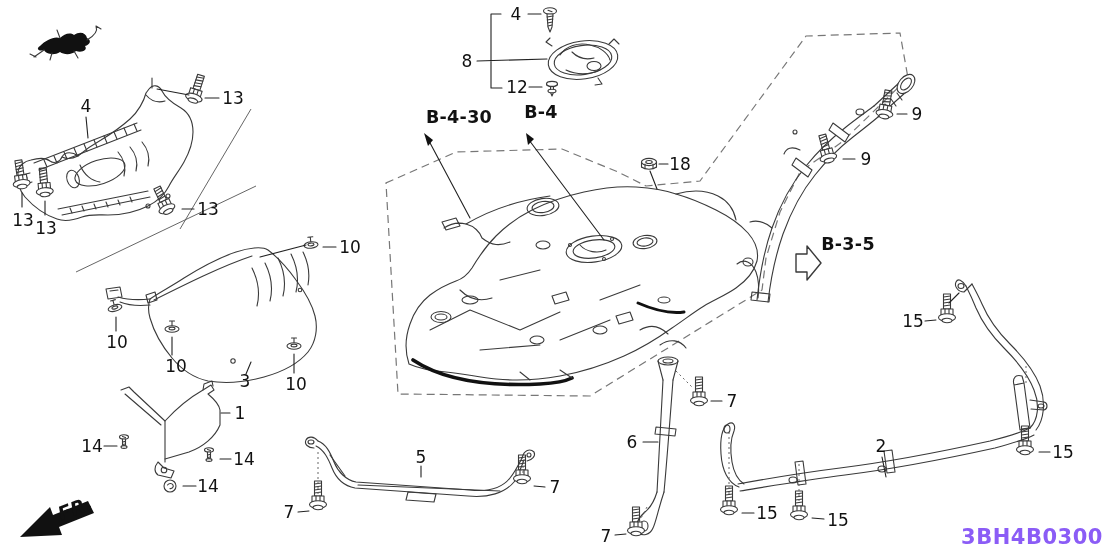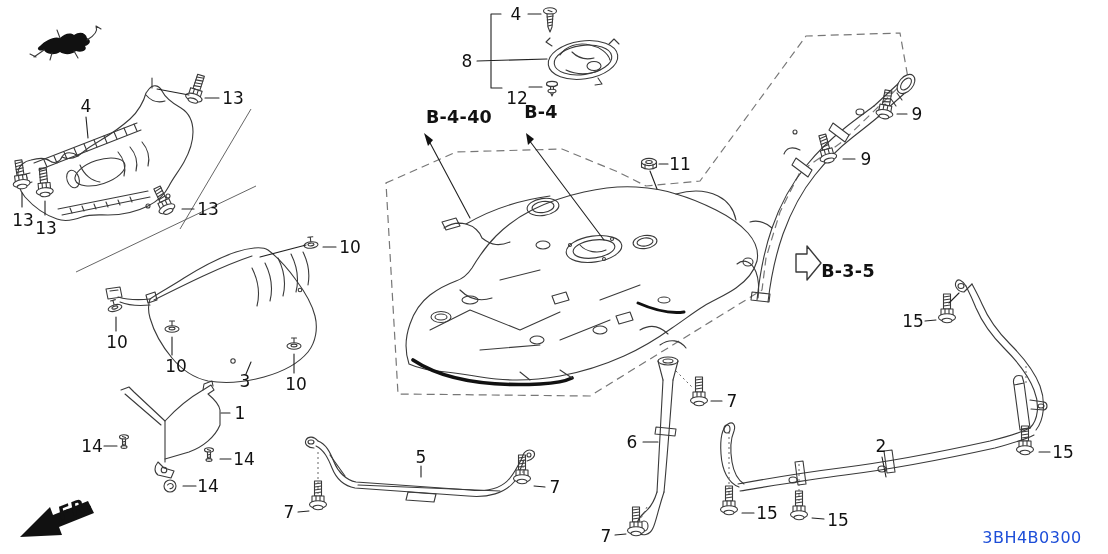--- a/index.html
+++ b/index.html
@@ -2,21 +2,21 @@
 <html><head>
 <meta charset="utf-8">
 <style>
   html,body{margin:0;padding:0;background:#fff;}
   .stage{position:relative;width:1108px;height:554px;background:#fff;overflow:hidden;
          font-family:"DejaVu Sans",sans-serif;}
   .stage svg{position:absolute;left:0;top:0;}
   .co{position:absolute;transform:translate(-50%,-50%);font:17px "DejaVu Sans",sans-serif;
       color:#111;white-space:nowrap;user-select:none;}
   .ref{font-weight:700;font-size:17.5px;letter-spacing:.3px;}
-  .code{font-size:16px;color:#1d4ed8;letter-spacing:.5px;}
+  .code{font-size:21px;color:#8b5cf6;letter-spacing:.5px;font-weight:bold;}
   .fr{font-weight:700;font-style:italic;font-size:19px;transform:translate(-50%,-50%) rotate(-21deg);}
   
   .ln{stroke:#3a3a3a;stroke-width:1.1;fill:none;stroke-linecap:round;stroke-linejoin:round}
   .fw{stroke:#3a3a3a;stroke-width:1.1;fill:#fff;stroke-linejoin:round}
   .fb{fill:#111;stroke:none}
   .dash{stroke:#777;stroke-width:1.2;fill:none;stroke-dasharray:8 5}
   .dot{stroke:#666;stroke-width:1;fill:none;stroke-dasharray:2 3}
   .sep{stroke:#555;stroke-width:.9;fill:none}
   .thick{stroke:#111;stroke-width:3.6;fill:none;stroke-linecap:round}
   .cl{stroke:#222;stroke-width:1.1;fill:none;stroke-linecap:round}
@@ -282,35 +282,35 @@
   <div class="co" style="left:606px;top:536px">7</div>
   <div class="co" style="left:289px;top:512px">7</div>
   <div class="co" style="left:555px;top:487px">7</div>
   <div class="co" style="left:467px;top:61px">8</div>
   <div class="co" style="left:917px;top:114px">9</div>
   <div class="co" style="left:866px;top:159px">9</div>
   <div class="co" style="left:350px;top:247px">10</div>
   <div class="co" style="left:117px;top:342px">10</div>
   <div class="co" style="left:176px;top:366px">10</div>
   <div class="co" style="left:296px;top:384px">10</div>
-  <div class="co" style="left:680px;top:164px">11</div>
-  <div class="co" style="left:517px;top:98px">12</div>
+  <div class="co" style="left:680px;top:164px">18</div>
+  <div class="co" style="left:517px;top:87px">12</div>
   <div class="co" style="left:233px;top:98px">13</div>
   <div class="co" style="left:23px;top:220px">13</div>
   <div class="co" style="left:46px;top:228px">13</div>
   <div class="co" style="left:208px;top:209px">13</div>
   <div class="co" style="left:92px;top:446px">14</div>
   <div class="co" style="left:244px;top:459px">14</div>
   <div class="co" style="left:208px;top:486px">14</div>
   <div class="co" style="left:913px;top:321px">15</div>
   <div class="co" style="left:1063px;top:452px">15</div>
   <div class="co" style="left:767px;top:513px">15</div>
   <div class="co" style="left:838px;top:520px">15</div>
   <div class="co" style="left:516px;top:14px">4</div>
 
-  <div class="co ref" style="left:459px;top:117px">B-4-40</div>
+  <div class="co ref" style="left:459px;top:117px">B-4-30</div>
   <div class="co ref" style="left:541px;top:112px">B-4</div>
-  <div class="co ref" style="left:848px;top:271px">B-3-5</div>
+  <div class="co ref" style="left:848px;top:244px">B-3-5</div>
 
   <div class="co fr" style="left:75px;top:508px">FR.</div>
   <div class="co code" style="left:1032px;top:537px">3BH4B0300</div>
 
 </div>
 
 </body></html>

